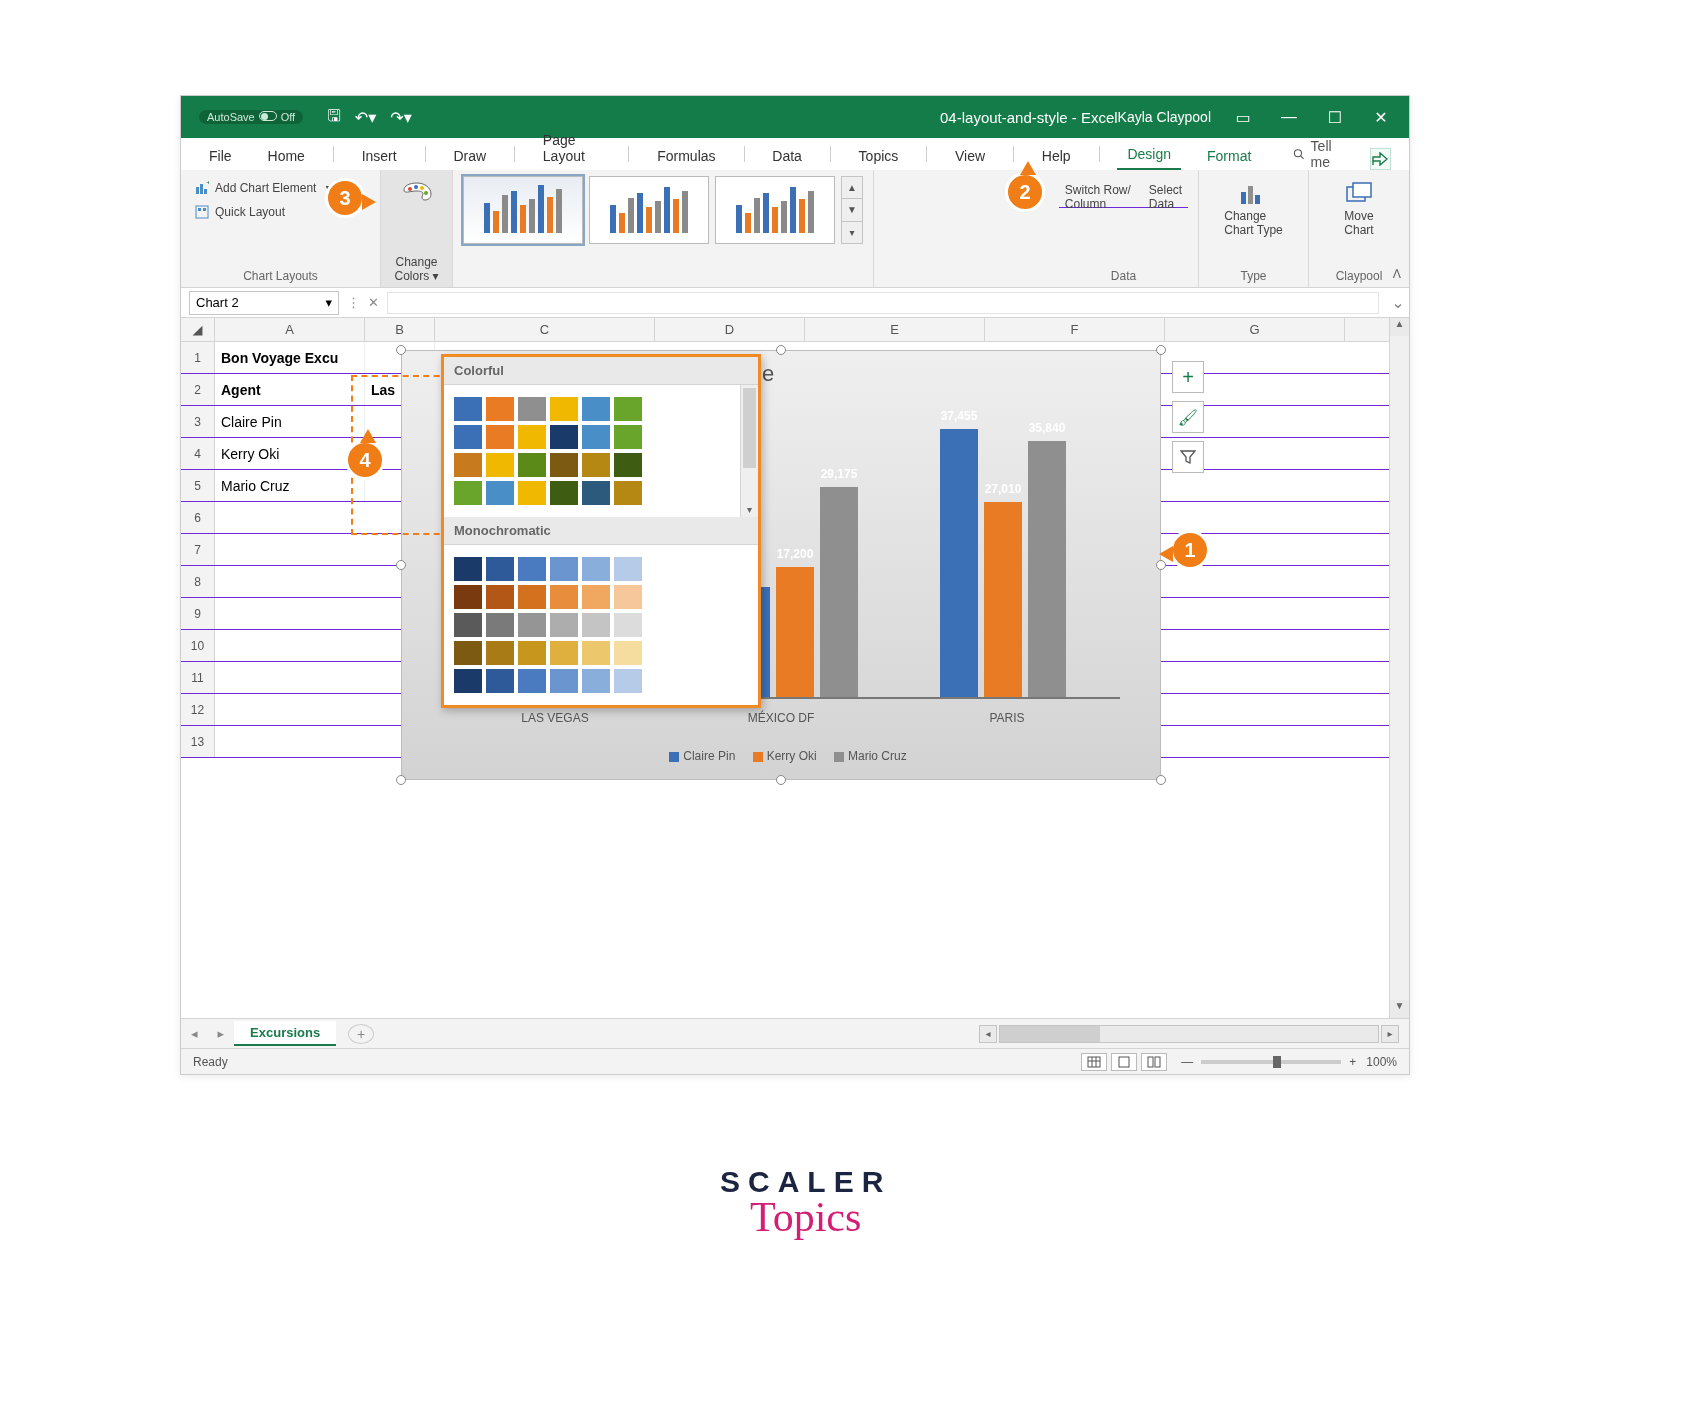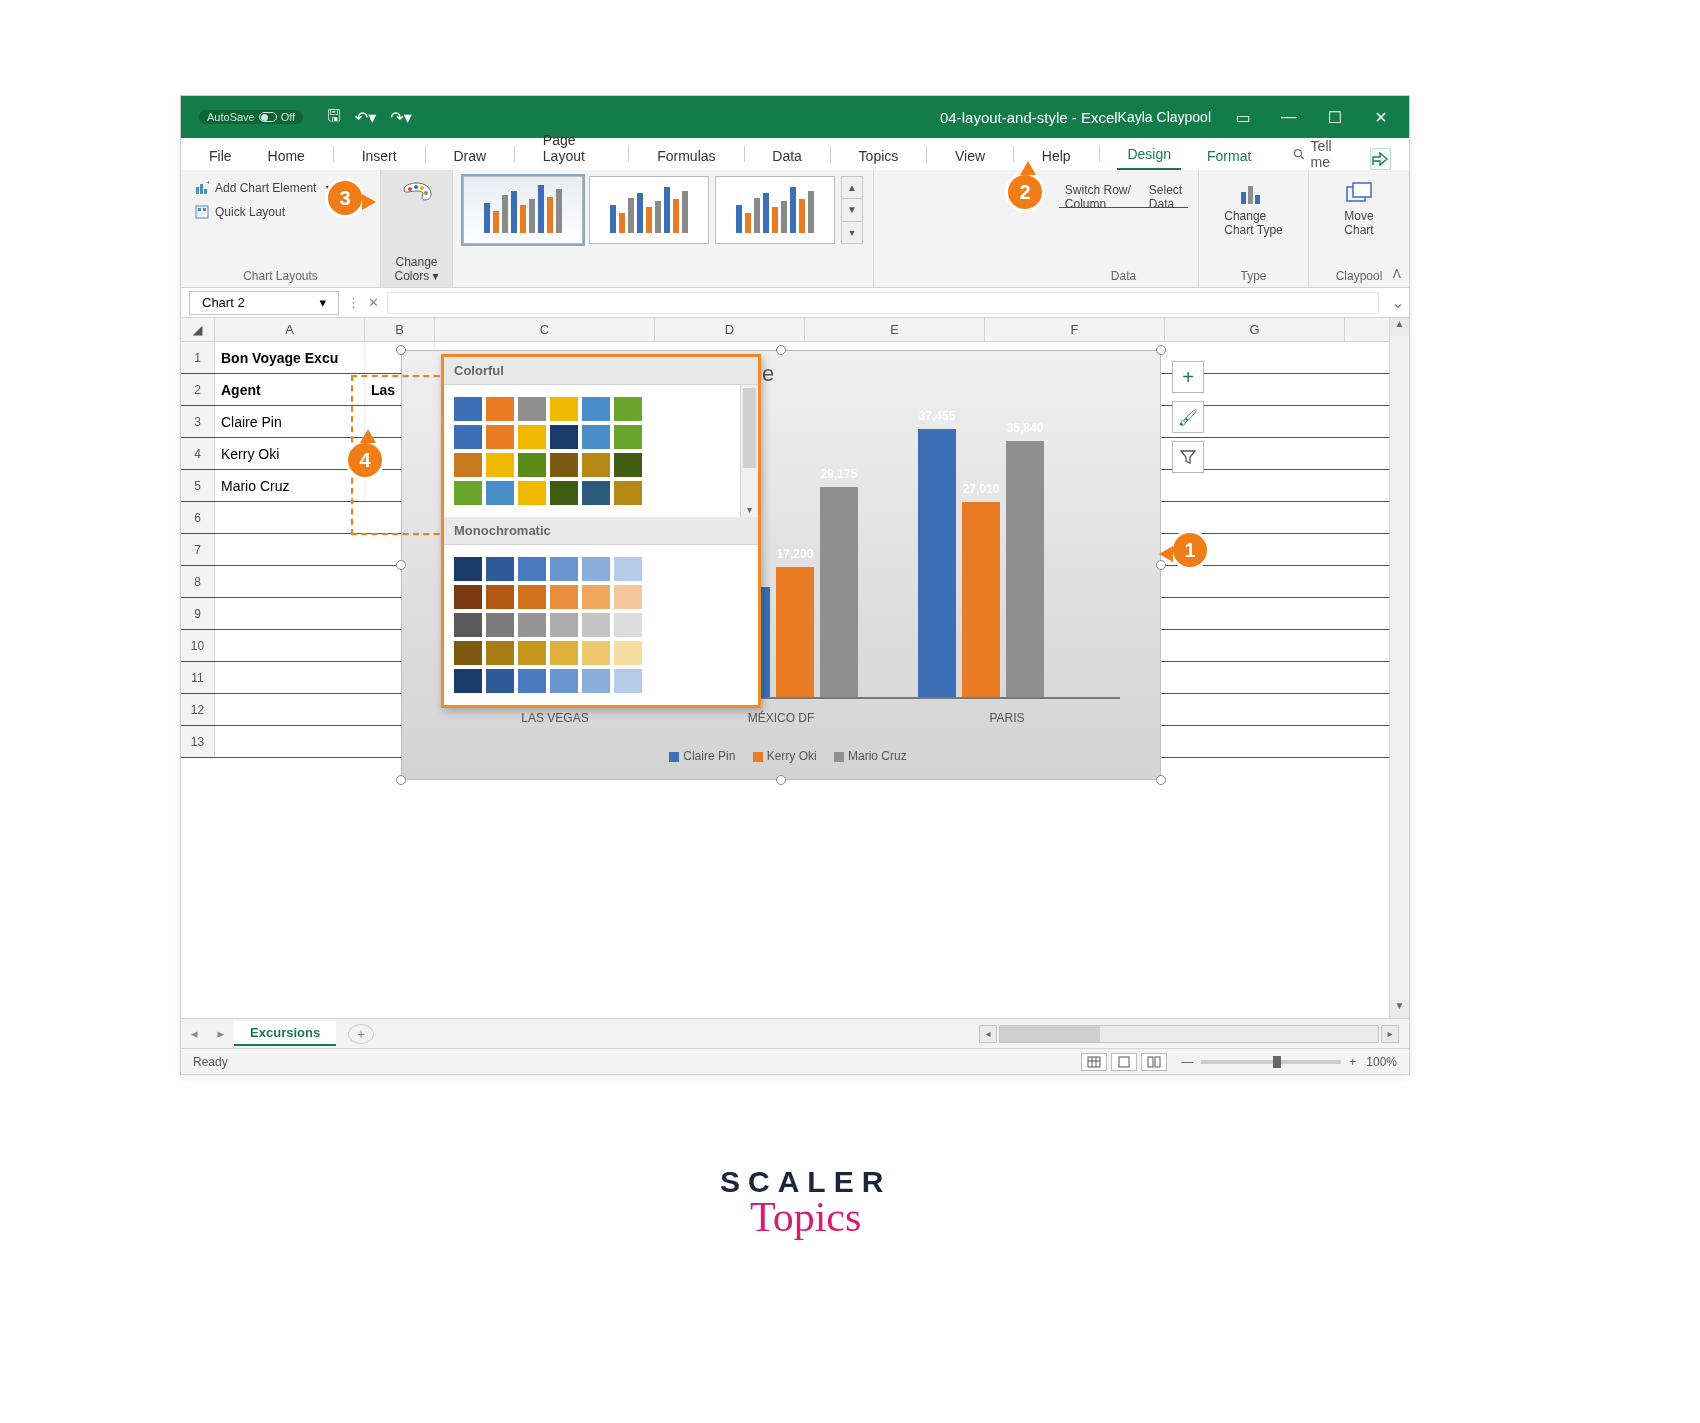--- a/index.html
+++ b/index.html
@@ -1,21 +1,21 @@
 <!DOCTYPE html>
 <html><head>
 <meta charset="utf-8">
 <style>
   * { box-sizing: border-box; margin: 0; padding: 0; font-family: 'Segoe UI', Tahoma, sans-serif; }
   body { background: #fff; width: 1700px; height: 1423px; position: relative; }
   .stage { position:absolute; left:180px; top:95px; width:1230px; height:980px; border:1px solid #ccc; background:#fff; box-shadow:0 2px 8px rgba(0,0,0,0.08);}
   
   .titlebar { height:42px; background:#137c49; display:flex; align-items:center; color:#fff; font-size:14px; }
   .titlebar .left { display:flex; align-items:center; gap:10px; padding-left:18px;}
-  .autosave { background:#0f6339; color:#cde9d9; font-size:11px; padding:1px 8px; border-radius:10px; display:flex; align-items:center; gap:4px;}
+  .autosave { background:#0f6339; color:#cde9d9; font-size:11px; padding:1px 8px; border-radius:10px; display:flex; align-items:flex-start; gap:4px;}
   .toggle-off { width:18px; height:10px; border:1px solid #cde9d9; border-radius:6px; position:relative;}
   .toggle-off::after { content:""; position:absolute; width:7px; height:7px; background:#cde9d9; border-radius:50%; left:1px; top:0.5px;}
   .qat { display:flex; align-items:center; gap:14px; margin-left:14px;}
   .qat .ico { color:#fff; font-size:16px; }
   .titlebar .center { flex:1; text-align:right; font-size:15px;}
   .titlebar .right { display:flex; align-items:center; gap:18px; padding-right:14px;}
   .winbtn { width:28px; text-align:center; font-size:16px;}
   
   .tabs { height:32px; background:#fff; display:flex; align-items:flex-end; padding:0 18px; gap:16px; border-bottom:0; font-size:14px; color:#333;}
   .tabs .tab { padding:6px 10px; position:relative;}
@@ -47,21 +47,21 @@
   .style-scroll div:last-child { border-bottom:0;}
   .g-data { width:150px; display:flex; flex-direction:column;}
   .g-data .row { display:flex; justify-content:center; gap:18px; padding-top:4px;}
   .vbtn { display:flex; flex-direction:column; align-items:center; gap:3px; font-size:12px; color:#444;}
   .vbtn .ic { width:30px; height:26px;}
   .g-type { width:110px;}
   .g-loc { width:100px; border-right:0;}
   .ribbon .collapse { position:absolute; right:8px; bottom:6px; color:#666; font-size:12px;}
   
   .fxrow { height:30px; background:#fff; border-bottom:1px solid #d4d4d4; display:flex; align-items:center;}
-  .namebox { width:150px; height:24px; border:1px solid #c6c6c6; margin-left:8px; display:flex; align-items:center; justify-content:space-between; padding:0 12px; font-size:13px;}
+  .namebox { width:150px; height:24px; border:1px solid #c6c6c6; margin-left:8px; display:flex; align-items:center; justify-content:space-between; padding:0 6px; font-size:13px;}
   .fxbtns { margin-left:8px; color:#888; font-size:13px; display:flex; gap:8px;}
   .fxbar { flex:1; margin:0 8px; height:22px; border:1px solid #e4e4e4;}
   .fxexpand { width:22px; text-align:center; color:#888;}
   
   .gridwrap { position:relative; height:calc(100% - 42px - 32px - 118px - 30px - 30px - 26px); overflow:hidden; background:#fff;}
   .colhdr { display:flex; height:24px; background:#f3f3f3; border-bottom:1px solid #d4d4d4; font-size:13px; color:#555;}
   .corner { width:34px; border-right:1px solid #d4d4d4; display:flex; align-items:center; justify-content:center;}
   .ch { border-right:1px solid #d4d4d4; text-align:center; line-height:24px;}
   .cA { width:150px;} .cB{width:70px;} .cC{width:220px;} .cD{width:150px;} .cE{width:180px;} .cF{width:180px;} .cG{width:180px;}
   .rows { position:relative;}
@@ -417,21 +417,21 @@
         <div class="cgroup" style="left:290px;">
           <div class="bar b-blue" style="height:110px;"></div>
           <div class="bar b-orange" style="height:130px;">
               <span>17,200</span>
             </div>
           <div class="bar b-grey" style="height:210px;">
               <span>29,175</span>
             </div>
         </div>
 
-        <div class="cgroup" style="left:476px;">
+        <div class="cgroup" style="left:498px;">
           <div class="bar b-blue" style="height:268px;">
               <span>37,455</span>
             </div>
           <div class="bar b-orange" style="height:195px;">
               <span>27,010</span>
             </div>
           <div class="bar b-grey" style="height:256px;">
               <span>35,840</span>
             </div>
         </div>

